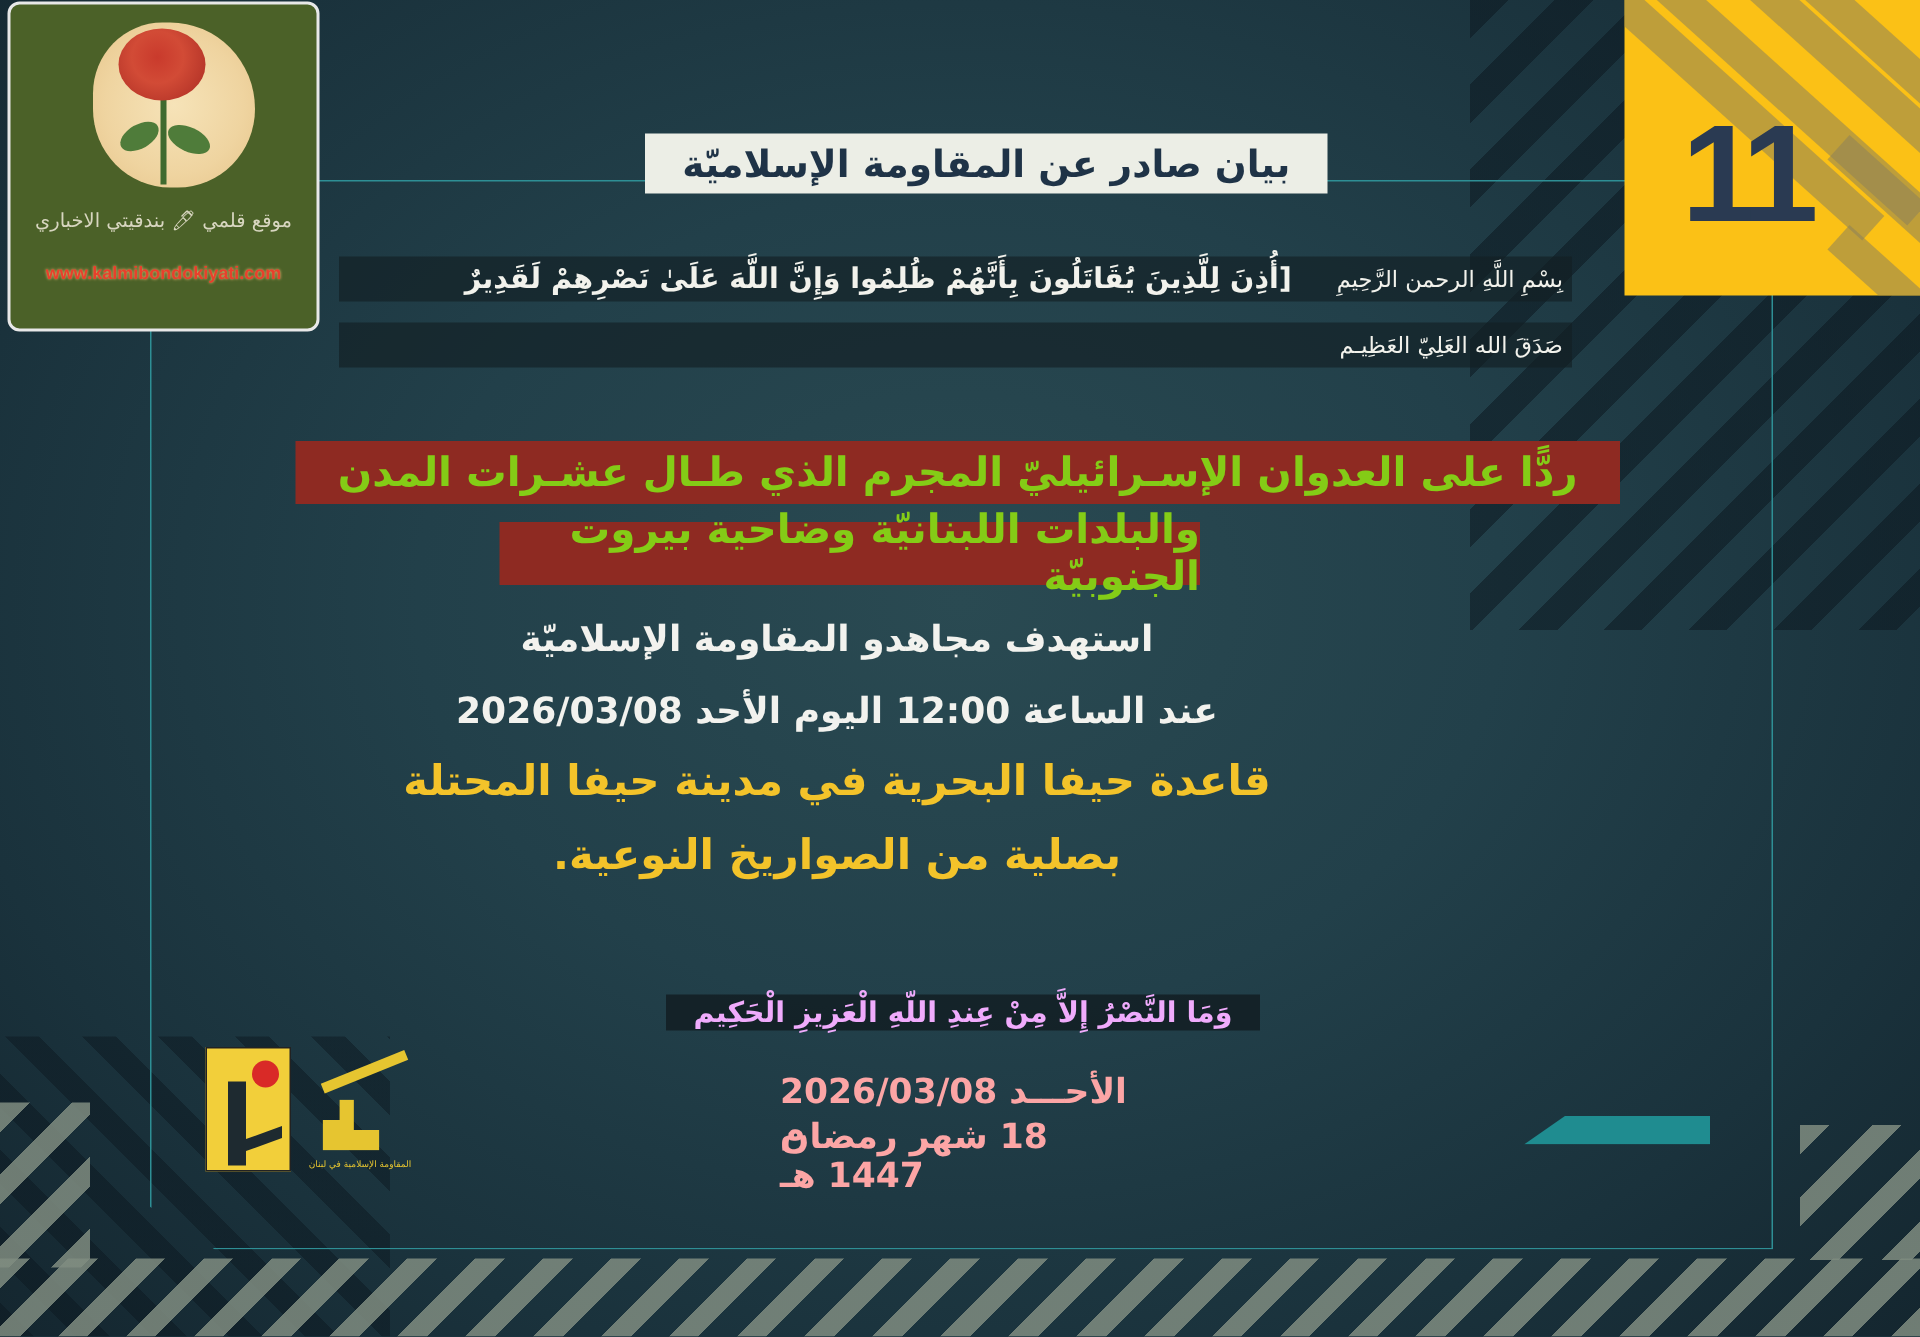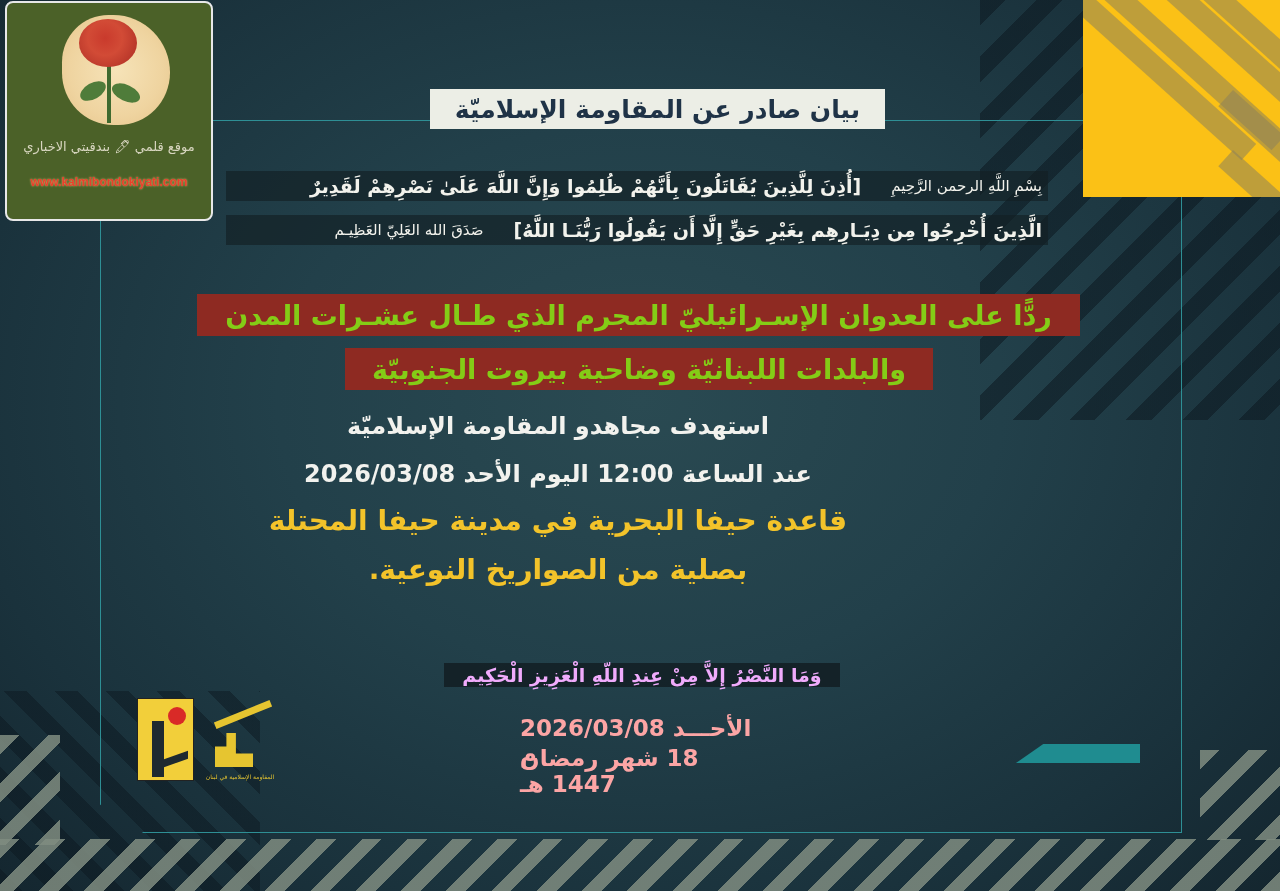--- a/index.html
+++ b/index.html
@@ -49,21 +49,21 @@
   .verse-row{position:absolute;right:232px;height:30px;display:flex;align-items:center;background:rgba(18,30,36,0.65);
     direction:rtl;padding:0 6px;color:#f2f2ec;}
   .verse-row .small{font-size:15px;margin-left:30px;}
   .verse-row .big{font-size:19px;font-weight:bold;}
   .verse-row.r1{top:171px;width:810px;}
   .verse-row.r2{top:215px;width:810px;}
 
   .red-bar{position:absolute;background:#8e2a22;display:flex;align-items:center;justify-content:center;}
   .red-bar span{color:#84cc16;font-size:27px;font-weight:bold;direction:rtl;}
   .red-bar.b1{left:197px;top:294px;width:883px;height:42px;}
-  .red-bar.b2{left:345px;top:348px;width:588px;height:42px;}
+  .red-bar.b2{left:333px;top:348px;width:467px;height:42px;}
 
   .line{position:absolute;left:0;width:1116px;text-align:center;direction:rtl;font-weight:bold;}
   .white{color:#f2f2ee;font-size:24px;}
   .yellow{color:#f3c32a;font-size:28px;}
 
   .closing{position:absolute;left:444px;top:663px;width:396px;height:24px;background:rgba(18,28,32,0.8);
     display:flex;align-items:center;justify-content:center;}
   .closing span{color:#f0abfc;font-size:19px;font-weight:bold;direction:rtl;}
 
   .date-block{position:absolute;left:520px;width:250px;text-align:left;direction:rtl;color:#fca5a5;font-weight:bold;font-size:23px;}
@@ -99,32 +99,32 @@
   <div class="logo-url">www.kalmibondokiyati.com</div>
 </div>
 
 <div class="num-box">
   <div class="s" style="left:-20px;top:-30px;"></div>
   <div class="s" style="left:10px;top:-40px;"></div>
   <div class="s" style="left:50px;top:-60px;"></div>
   <div class="s" style="left:120px;top:-30px;"></div>
   <div class="s" style="left:150px;top:90px;"></div>
   <div class="s" style="left:150px;top:150px;"></div>
+  <div class="num">11</div>
 </div>
 
 <div class="title-box">
   <span>بيان صادر عن المقاومة الإسلاميّة</span>
 </div>
 
 <div class="verse-row r1">
   <span class="small">بِسْمِ اللَّهِ الرحمن الرَّحِيمِ</span>
   <span class="big">[أُذِنَ لِلَّذِينَ يُقَاتَلُونَ بِأَنَّهُمْ ظُلِمُوا وَإِنَّ اللَّهَ عَلَىٰ نَصْرِهِمْ لَقَدِيرٌ</span>
 </div>
 <div class="verse-row r2">
-  <span class="big" style="margin-left:30px;">الَّذِينَ أُخْرِجُوا مِن دِيَـارِهِم بِغَيْرِ حَقٍّ إِلَّا أَن يَقُولُوا رَبُّنَـا اللَّهُ]</span>
   <span class="small" style="margin-left:0;">صَدَقَ الله العَلِيّ العَظِيـم</span>
 </div>
 
 <div class="red-bar b1">
   <span>ردًّا على العدوان الإسـرائيليّ المجرم الذي طـال عشـرات المدن</span>
 </div>
 <div class="red-bar b2">
   <span>والبلدات اللبنانيّة وضاحية بيروت الجنوبيّة</span>
 </div>
 

